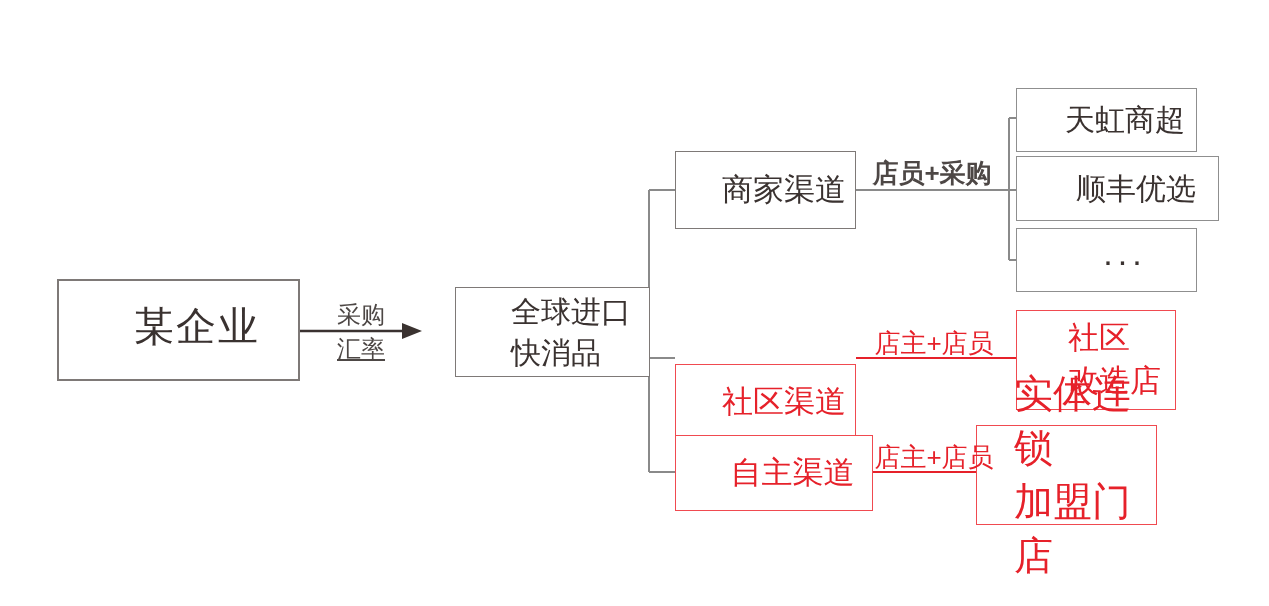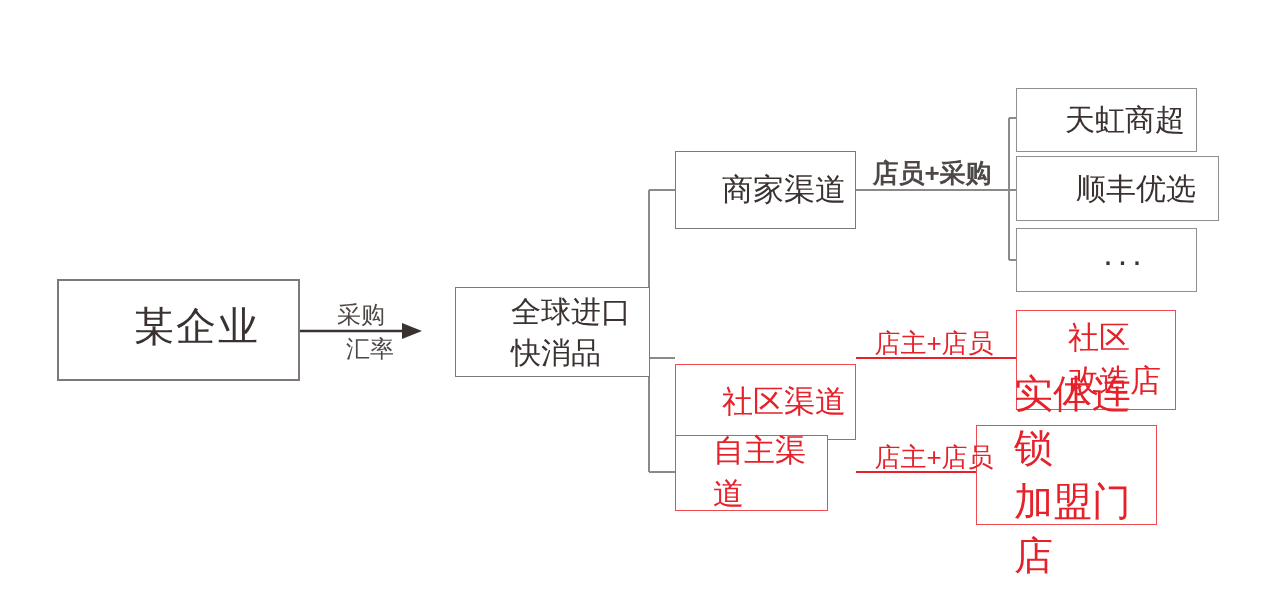--- a/index.html
+++ b/index.html
@@ -62,21 +62,21 @@
     left:675px;top:151px;width:181px;height:78px;
     font-size:31px;
     border:1.5px solid var(--border-gray);
   }
   .box-community,.box-independent{
     font-size:31px;
     color:var(--red);
     border:1.5px solid var(--red-border);
   }
   .box-community{left:675px;top:320px;width:181px;height:76px;margin-top:44px;}
-  .box-independent{left:675px;top:435px;width:153px;height:76px;}
+  .box-independent{left:675px;top:435px;width:198px;height:76px;}
   .box-tianhong{left:1016px;top:88px;width:181px;height:64px;font-size:30px;}
   .box-sf{left:1016px;top:156px;width:203px;height:65px;font-size:30px;}
   .box-more{
     left:1016px;top:228px;width:181px;height:64px;
     font-size:34px;
     letter-spacing:5px;
     line-height:0.6;
     padding-bottom:14px;
   }
   .box-community-store{
@@ -92,21 +92,21 @@
     border:1.5px solid var(--red-border);
   }
   .edge-label{
     position:absolute;
     text-align:center;
     color:var(--label-dark);
     font-size:24px;
     line-height:1.0;
   }
   .lbl-procure{left:315px;top:303px;width:92px;}
-  .lbl-rate{left:324px;top:337px;width:92px;}
+  .lbl-rate{left:315px;top:337px;width:92px;text-decoration:underline;}
   .lbl-merchant{left:867px;top:160px;width:130px;font-size:26px;font-weight:bold;}
   .lbl-community{left:869px;top:330px;width:130px;font-size:26px;color:var(--red);}
   .lbl-independent{left:869px;top:444px;width:130px;font-size:26px;color:var(--red);}
 </style>
 </head>
 <body>
 
 <div class="canvas">
 
   <svg class="lines" viewBox="0 0 1269 606" xmlns="http://www.w3.org/2000/svg">

